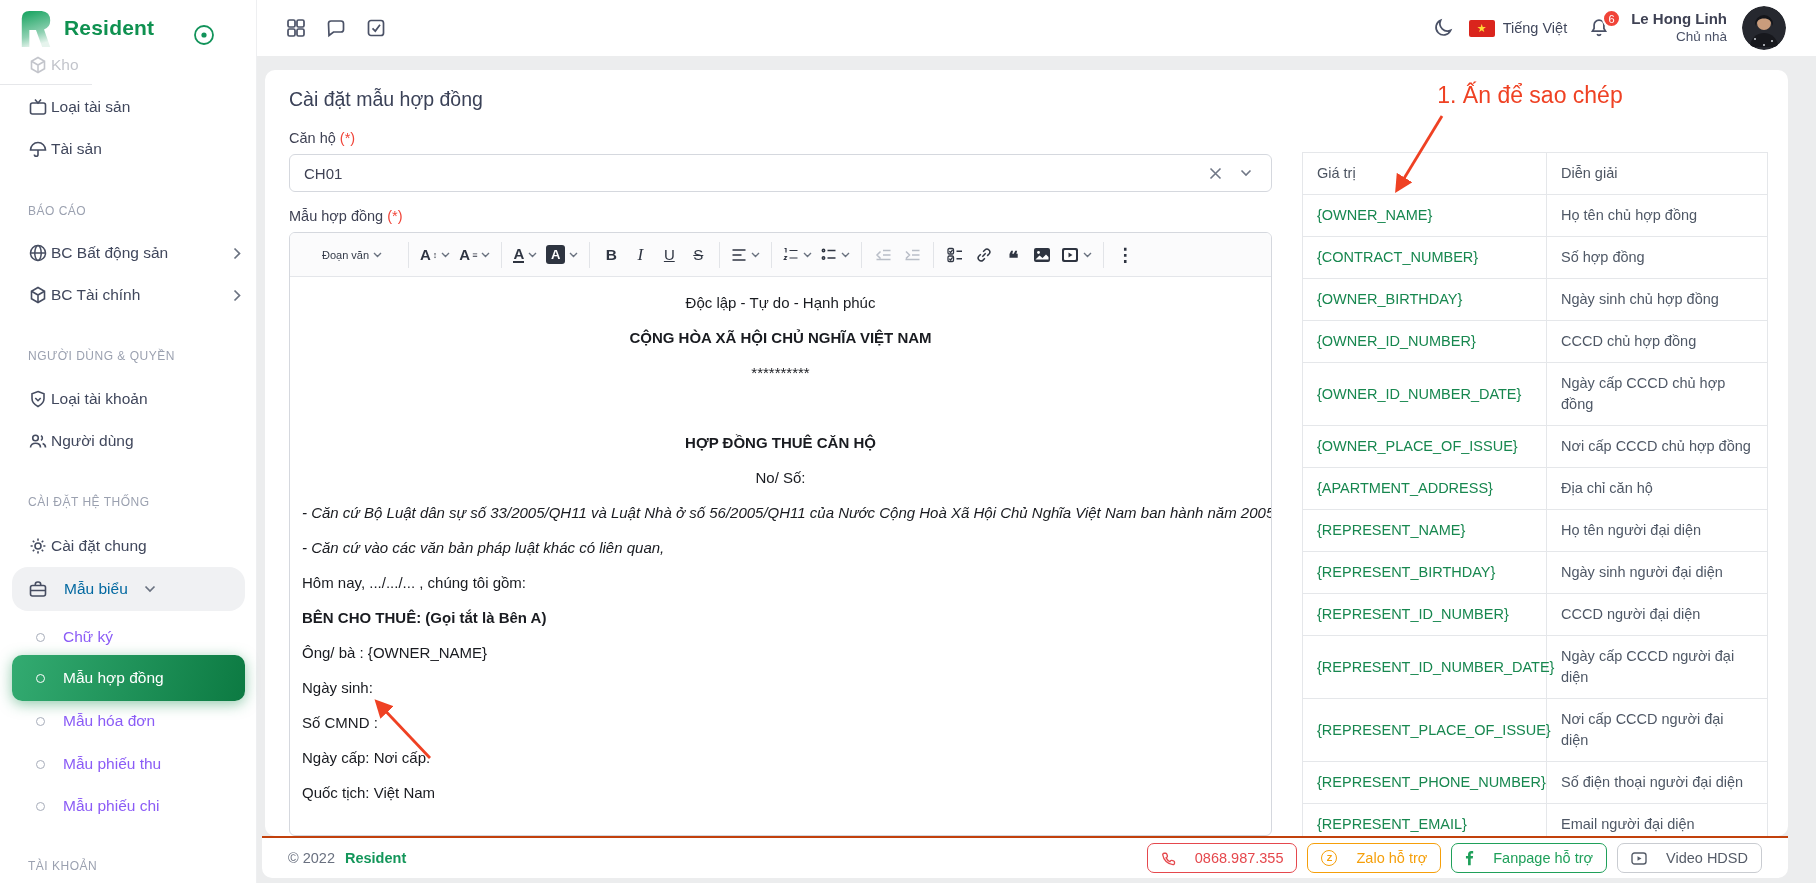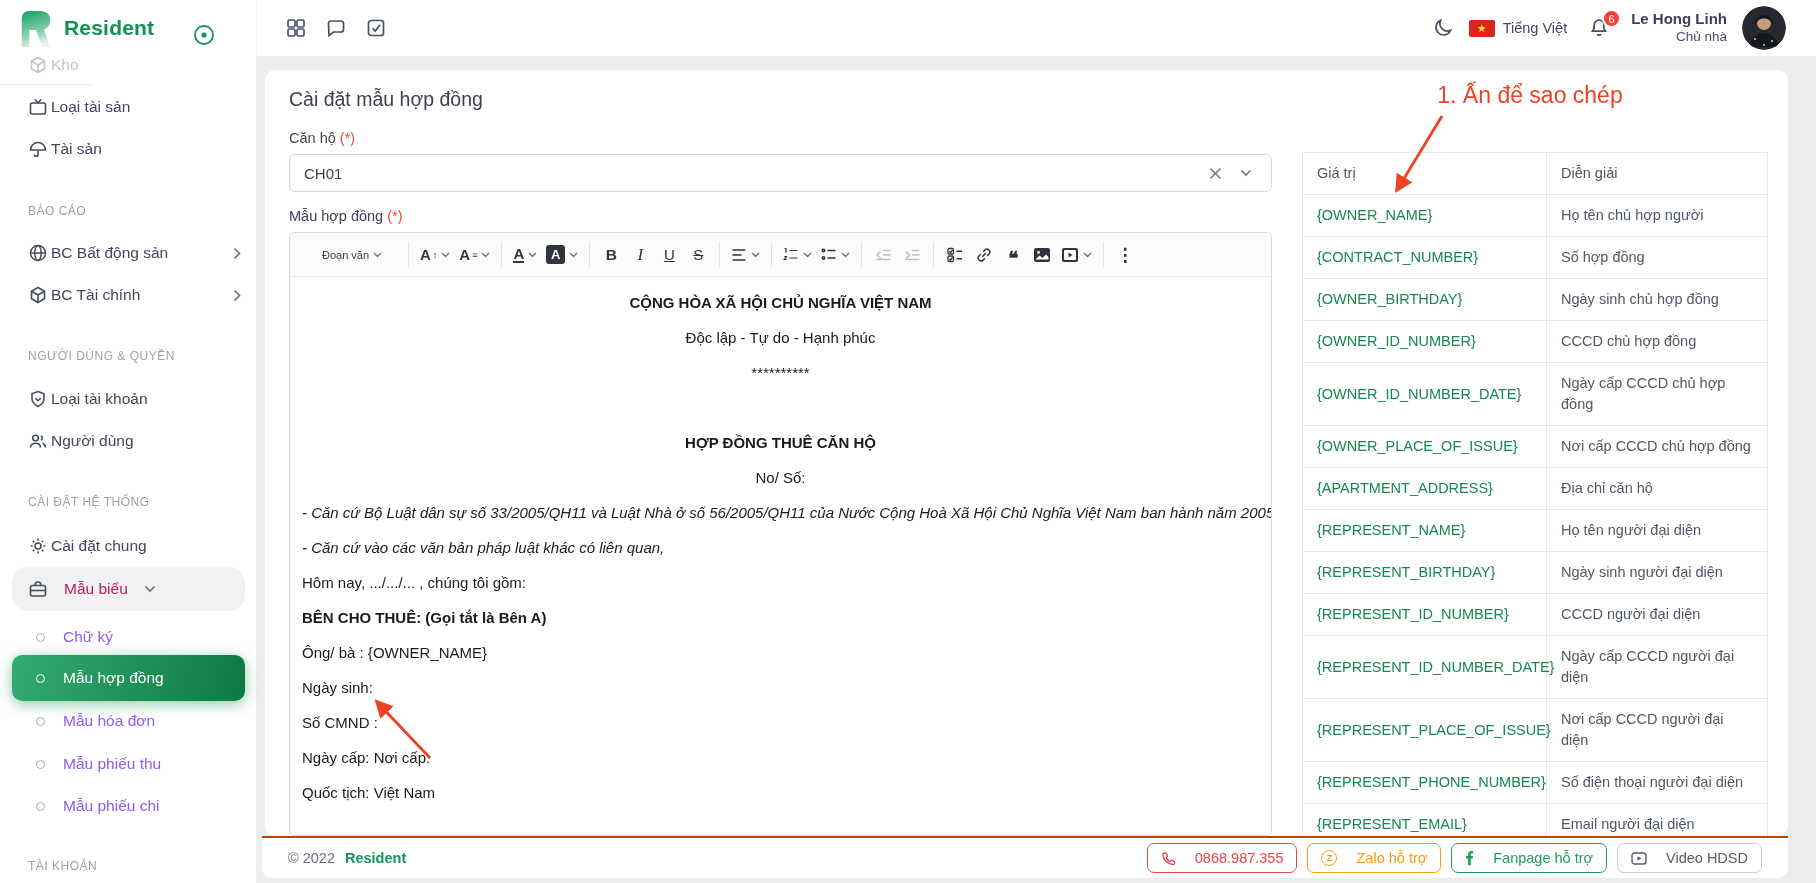--- a/index.html
+++ b/index.html
@@ -9,21 +9,21 @@
 
 .sidebar{position:absolute;left:0;top:0;width:257px;height:883px;background:#fff;border-right:1px solid #eeeff1;z-index:6}
 .logo-row{position:absolute;left:0;top:0;width:257px;height:56px;display:flex;align-items:center;padding-left:18px;gap:10px}
 .brand-name{font-size:21px;font-weight:700;color:#0f9150;letter-spacing:.2px}
 .collapse-toggle{position:absolute;left:192px;top:23px;cursor:pointer}
 .nav{position:absolute;left:0;width:257px;height:42px;display:flex;align-items:center;padding:0 16px 0 28px;gap:3px;font-size:15.5px;color:#40475c;cursor:pointer}
 .nav .lbl{flex:1;white-space:nowrap}
 .nav.ghost{opacity:.32}
 .sb-divider{position:absolute;left:0;top:84px;width:92px;height:1px;background:#e6e7ea}
 .sec{position:absolute;left:28px;font-size:12px;font-weight:500;letter-spacing:.5px;color:#9ba1b0;white-space:nowrap}
-.navpill{position:absolute;left:12px;width:233px;height:44px;border-radius:16px;display:flex;align-items:center;padding:0 14px 0 16px;gap:16px;font-size:15.5px;color:#be185d;cursor:pointer;background:#f0f1f3}
+.navpill{position:absolute;left:12px;width:233px;height:44px;border-radius:16px;display:flex;align-items:center;padding:0 14px 0 16px;gap:16px;font-size:15.5px;color:#0369a1;cursor:pointer;background:#f0f1f3}
 .sub{position:absolute;left:0;width:257px;height:40px;display:flex;align-items:center;padding:0 16px 0 36px;gap:18px;font-size:15.5px;color:#8b5cf6;cursor:pointer}
 .bullet{width:9px;height:9px;border-radius:50%;border:1.5px solid #a7adba;flex:0 0 auto}
 .sub.active{left:12px;width:233px;height:46px;border-radius:10px;padding-left:24px;background:linear-gradient(105deg,#33ab71,#0c7a42);color:#fff;font-weight:500;box-shadow:0 3px 14px rgba(35,150,90,.5)}
 .sub.active .bullet{border-color:#fff}
 .chev-r{color:#6a7280}
 
 .topbar{position:absolute;left:257px;top:0;width:1559px;height:56px;background:#fff;display:flex;align-items:center;padding:0 30px 0 28px;gap:18px;z-index:5}
 .t-icon{color:#4a5166;cursor:pointer}
 .top-right{margin-left:auto;display:flex;align-items:center;gap:15px}
 .lang{display:flex;align-items:center;gap:8px;cursor:pointer}
@@ -421,22 +421,22 @@
             </svg>
             <svg width="9" height="6" viewBox="0 0 9 6" fill="none" stroke="#6a7280" stroke-width="1.4">
               <path d="M1 1l3.5 3.5L8 1"></path>
             </svg>
           </span>
         <span class="tdiv"></span>
         <span class="tb more-g">⋮</span>
       </div>
 
       <div class="doc">
+        <p class="c">Độc lập - Tự do - Hạnh phúc</p>
         <p class="c b">CỘNG HÒA XÃ HỘI CHỦ NGHĨA VIỆT NAM</p>
-        <p class="c">Độc lập - Tự do - Hạnh phúc</p>
         <p class="c">**********</p>
         <p></p>
         <p class="c b">HỢP ĐỒNG THUÊ CĂN HỘ</p>
         <p class="c">No/ Số:</p>
         <p class="i">- Căn cứ Bộ Luật dân sự số 33/2005/QH11 và Luật Nhà ở số 56/2005/QH11 của Nước Cộng Hoà Xã Hội Chủ Nghĩa Việt Nam ban hành năm 2005,</p>
         <p class="i">- Căn cứ vào các văn bản pháp luật khác có liên quan,</p>
         <p>Hôm nay, .../.../... , chúng tôi gồm:</p>
         <p class="b">BÊN CHO THUÊ: (Gọi tắt là Bên A)</p>
         <p>Ông/ bà : {OWNER_NAME}</p>
         <p>Ngày sinh:</p>
@@ -451,21 +451,21 @@
           <col class="col-val">
           <col>
         </colgroup>
       <tbody>
           <tr>
         <th>Giá trị</th>
         <th>Diễn giải</th>
       </tr>
       <tr>
             <td class="val">{OWNER_NAME}</td>
-            <td class="desc">Họ tên chủ hợp người</td>
+            <td class="desc">Họ tên chủ hợp đồng</td>
           </tr>
       <tr>
             <td class="val">{CONTRACT_NUMBER}</td>
             <td class="desc">Số hợp đồng</td>
           </tr>
       <tr>
             <td class="val">{OWNER_BIRTHDAY}</td>
             <td class="desc">Ngày sinh chủ hợp đồng</td>
           </tr>
       <tr>

